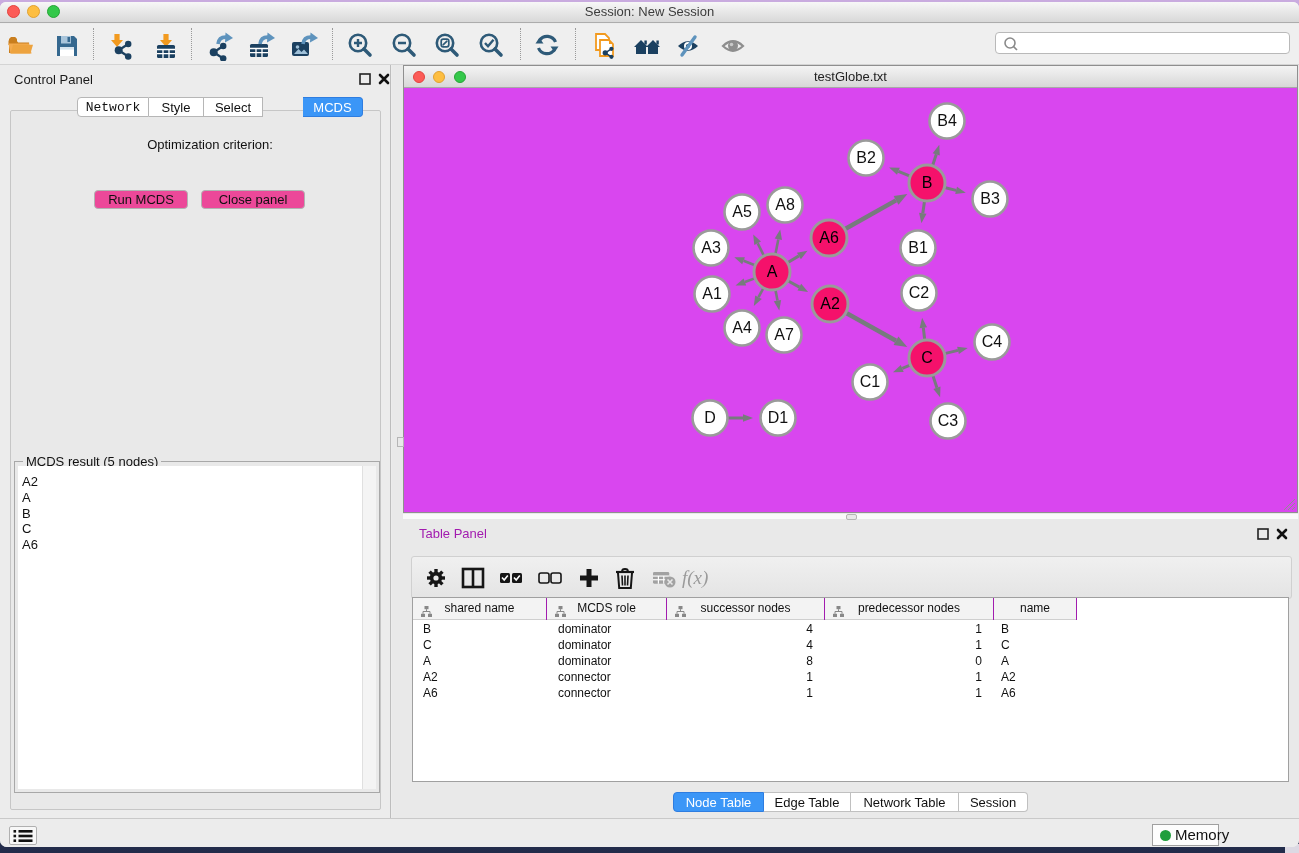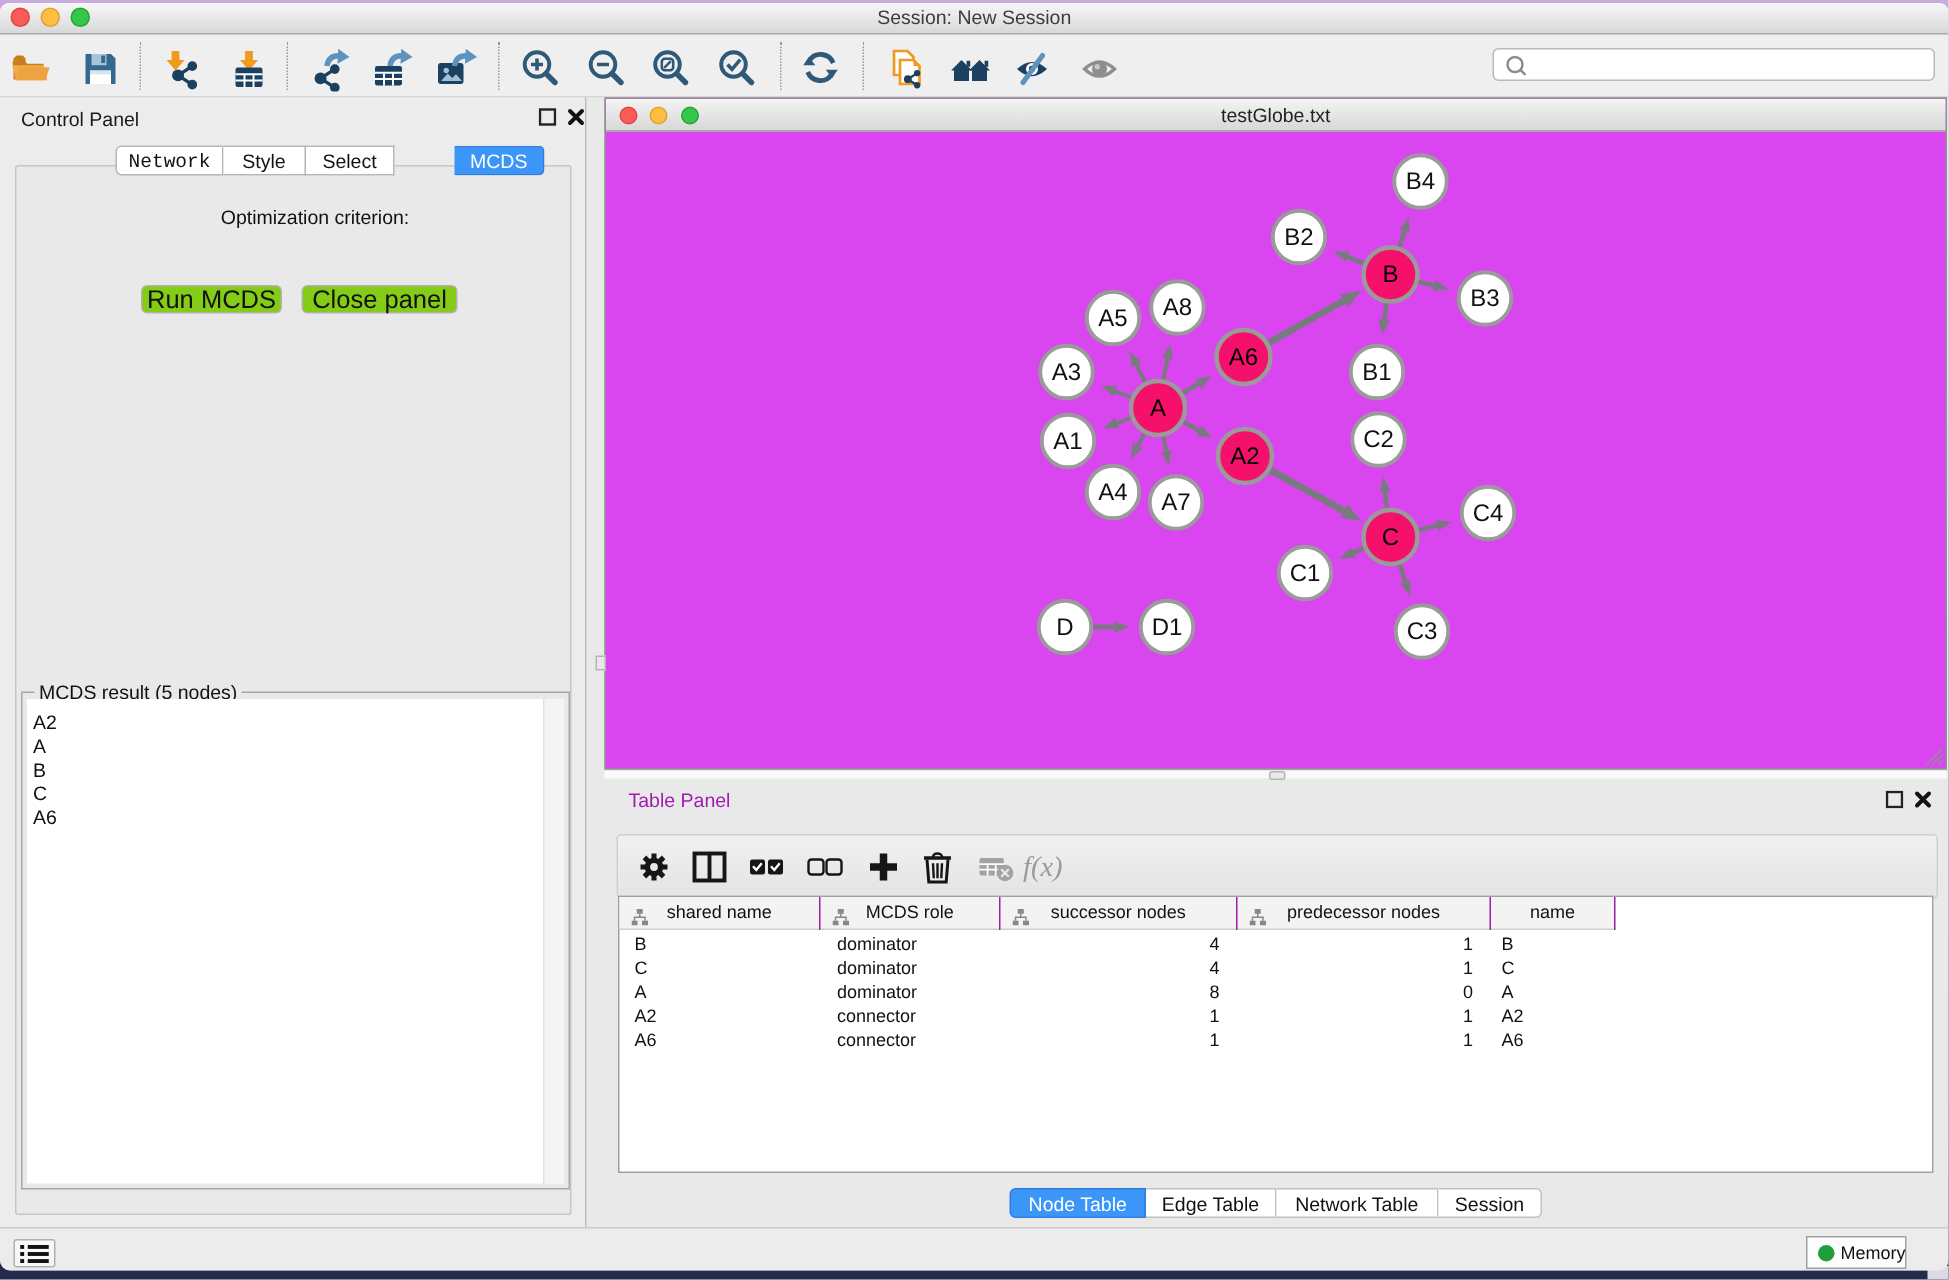--- a/index.html
+++ b/index.html
@@ -59,23 +59,23 @@
   position:absolute; left:44px; top:93px; width:311px; height:20px;
   background:#fff; border:1px solid #b2b2b2; border-radius:4px;
   font-size:13px; line-height:18px; color:#111; padding-left:12px;
 }
 #combo .cap {
   position:absolute; right:-1px; top:-1px; width:20px; height:20px;
   background:linear-gradient(to bottom,#6cadfc,#2372ee);
   border-radius:0 4px 4px 0; border:1px solid #2e7de0;
 }
 .btn {
-  position:absolute; top:125px; height:19px; background:#84cc16;
+  position:absolute; top:125px; height:19px; background:#ec4899;
   border:1px solid #b2b2b2; border-radius:4px;
-  font-size:17px; line-height:17px; text-align:center; color:#111;
+  font-size:13px; line-height:17px; text-align:center; color:#111;
 }
 #fieldset {
   position:absolute; left:14px; top:396px; width:366px; height:332px;
   border:1px solid #a8a8a8;
 }
 #fieldset legend { position:absolute; left:8px; top:-8px; background:#e9e9e9; font-size:13px; color:#111; padding:0 3px; }
 #mlist {
   position:absolute; left:3px; top:4px; right:3px; bottom:3px; background:#fff;
   font-size:13px; color:#111;
 }
@@ -127,22 +127,22 @@
 }
 #ttabs .tab.sel { background:#3b96f7; color:#fff; border-color:#2e7de0; border-radius:4px 0 0 4px; border-left:1px solid #2e7de0; }
 #ttabs .tab:last-child { border-radius:0 4px 4px 0; }
 
 #statusbar {
   position:absolute; left:0; top:816px; width:100%; height:29px;
   background:#ececec; border-top:1px solid #c9c9c9;
 }
 #sbtn { position:absolute; left:9px; top:7px; width:28px; height:19px; background:#f7f7f7; border:1px solid #b0b0b0; border-radius:2px; }
 #memchip {
-  position:absolute; left:1204px; top:5px; width:67px; height:22px;
-  background:#fdfdfd; border:1px solid #a0a0a0; font-size:12px; color:#111; line-height:20px;
+  position:absolute; left:1152px; top:5px; width:67px; height:22px;
+  background:#fdfdfd; border:1px solid #a0a0a0; font-size:15px; color:#111; line-height:20px;
 }
 #memchip .dot { position:absolute; left:7px; top:5px; width:11px; height:11px; border-radius:50%; background:#1f9e3c; }
 #memchip span { position:absolute; left:22px; }
 </style>
 </head>
 <body>
 <div id="wedge"></div>
 <div id="app">
   <div id="titlebar">
     <span class="tl t-red"></span>

